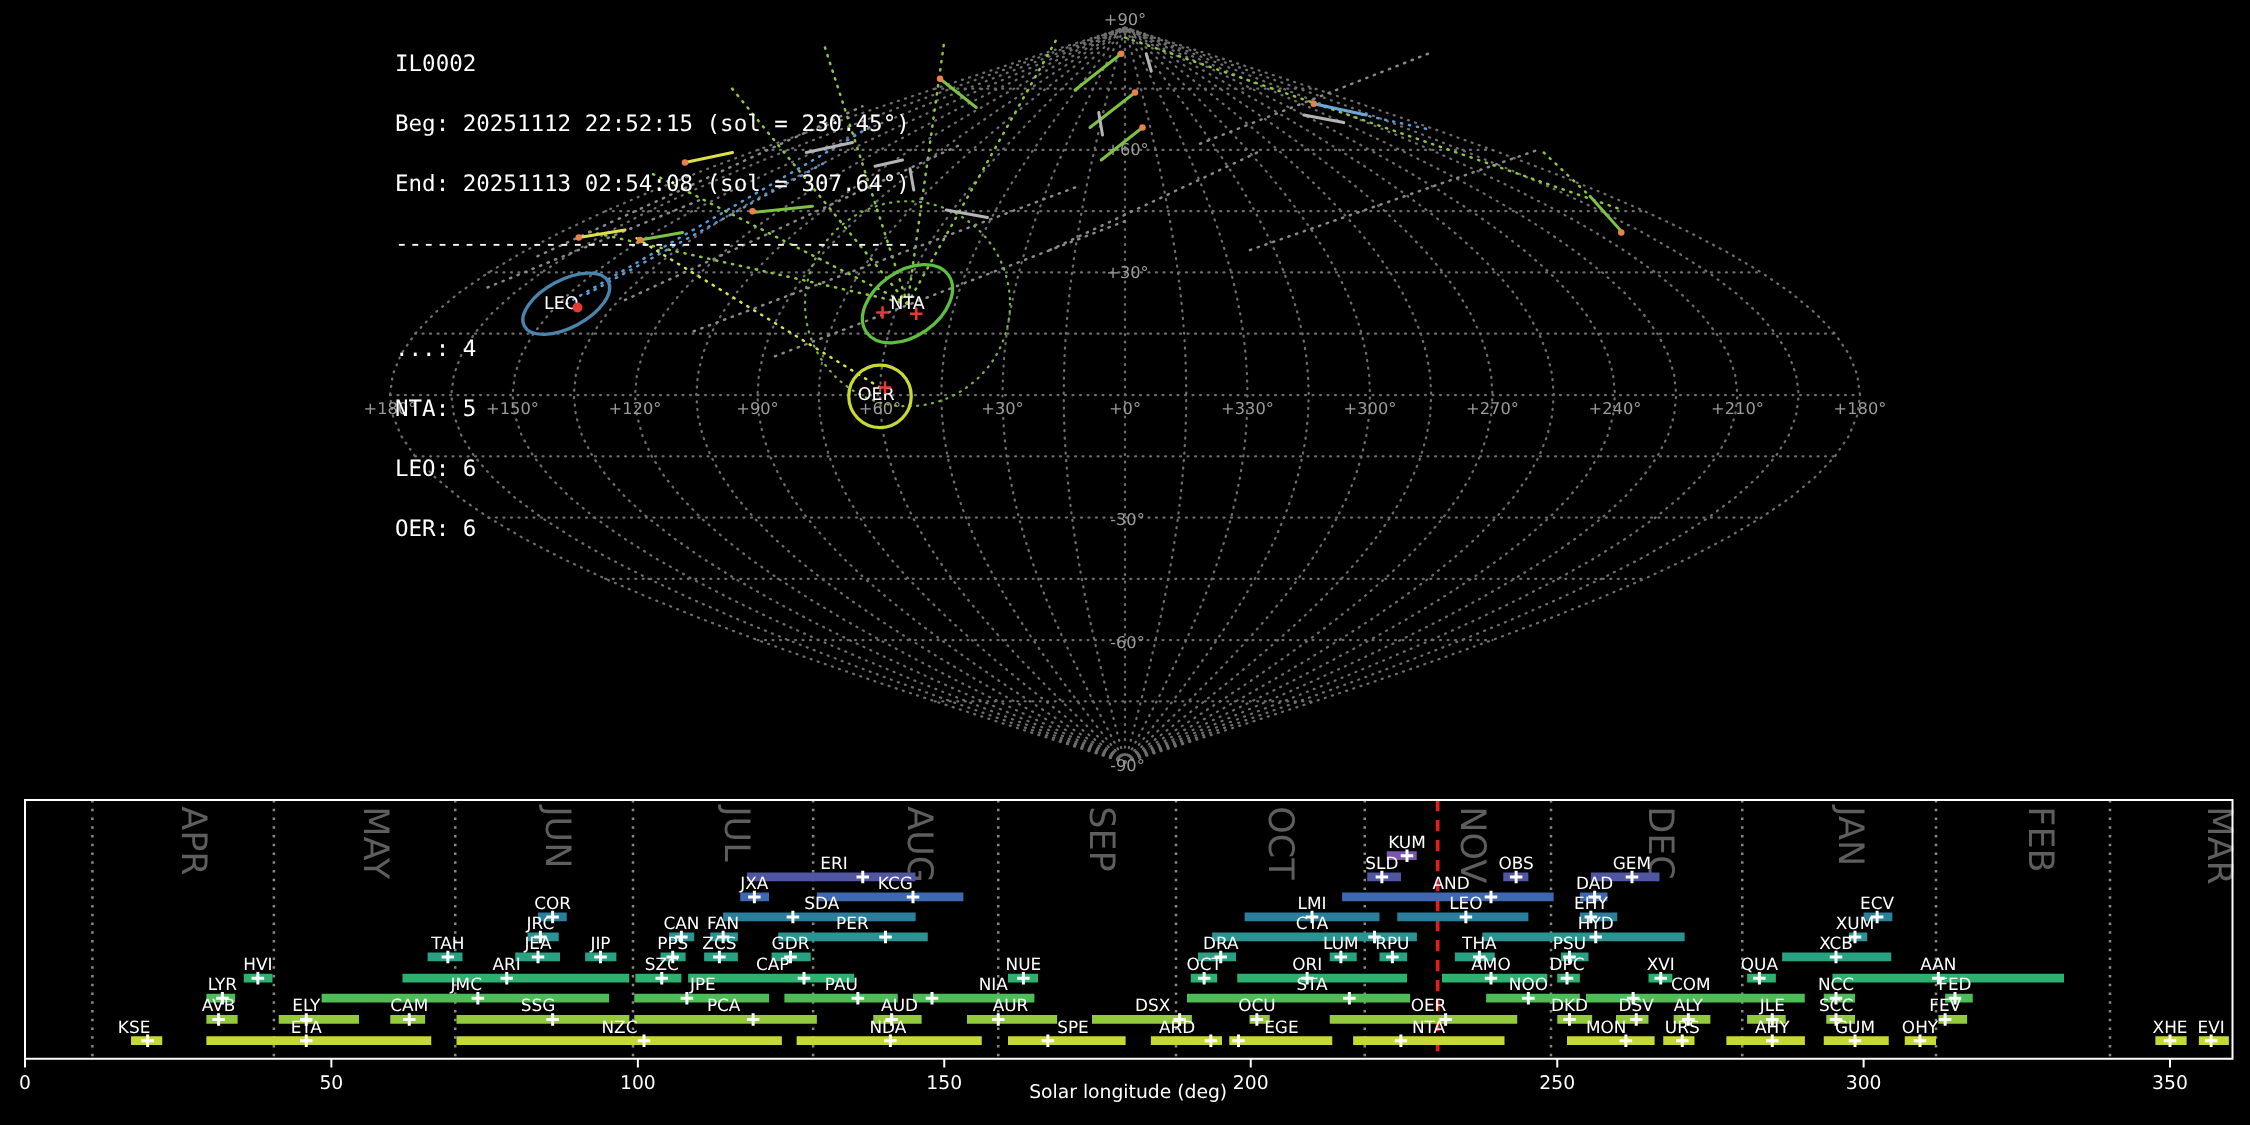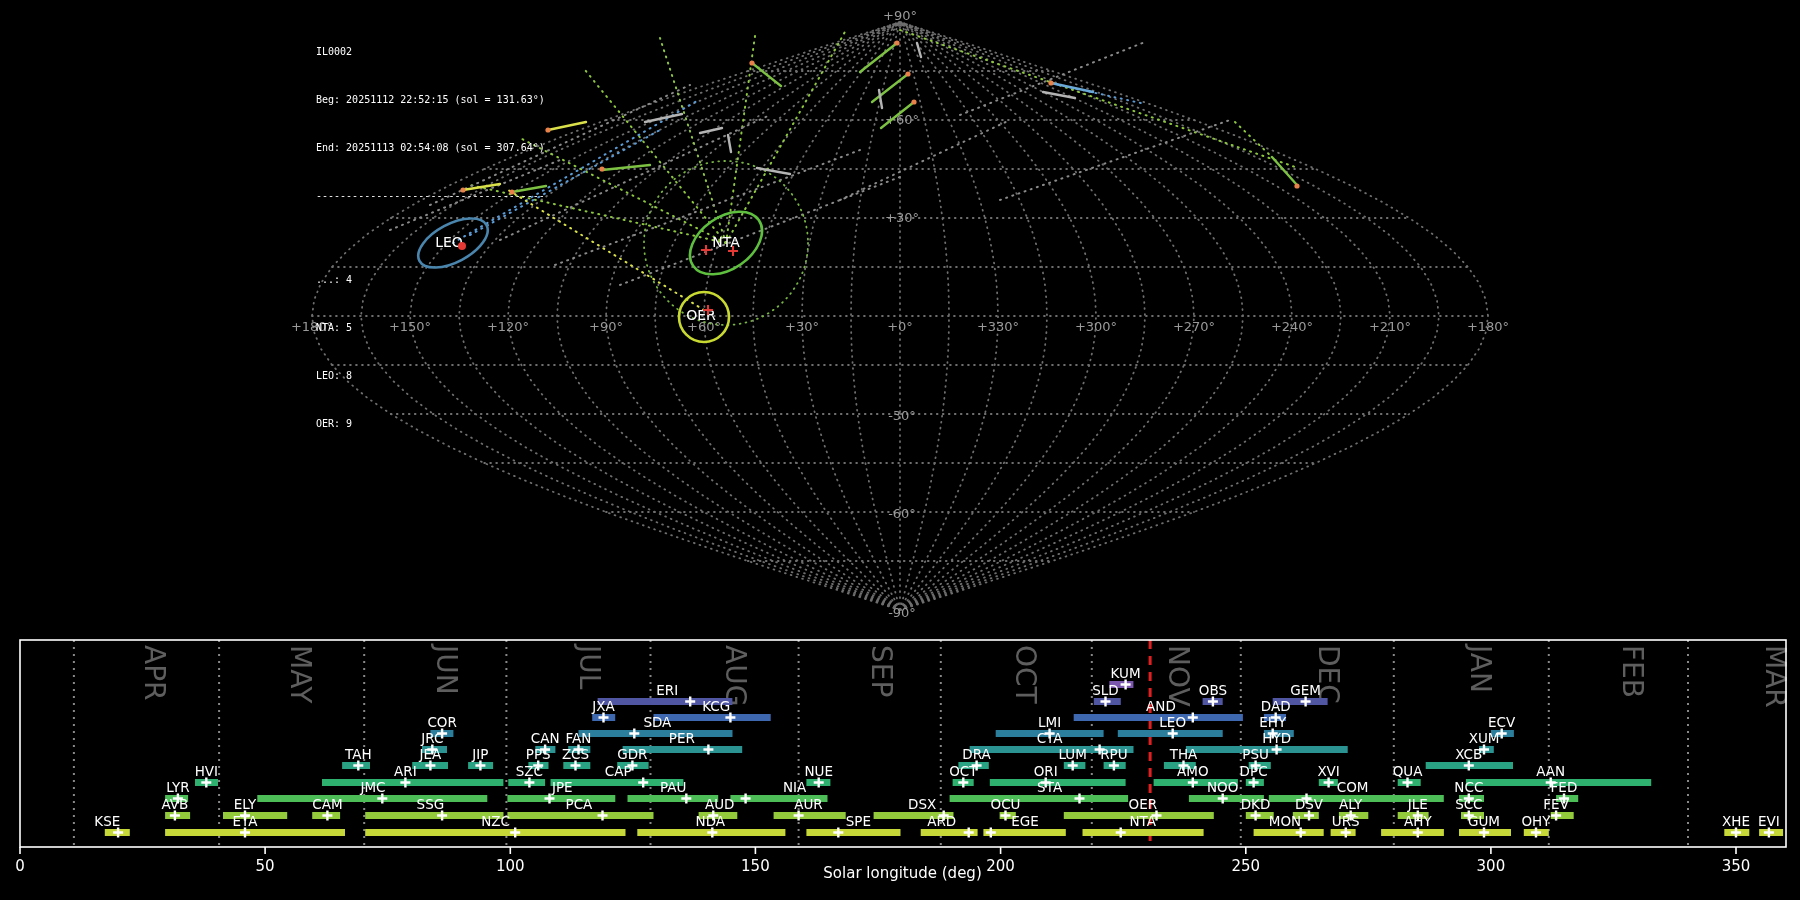--- a/index.html
+++ b/index.html
@@ -1,20 +1,20 @@
 <!DOCTYPE html>
 <html><head>
 <meta charset="utf-8">
 <style>
   html,body{margin:0;padding:0;background:#000;}
   .stage{position:relative;width:1800px;height:900px;background:#000;overflow:hidden;
          font-family:"DejaVu Sans", sans-serif;}
   #scene{position:absolute;left:0;top:0;}
   .hdr{position:absolute;left:316px;top:12px;color:#fff;
-       font-family:"DejaVu Sans Mono", monospace;font-size:10px;line-height:16px;
+       font-family:"DejaVu Sans Mono", monospace;font-size:18px;line-height:16px;
        white-space:pre;}
   .hdr .gap{height:4px;}
 </style>
 </head>
 <body>
 <div class="stage">
 
 <svg id="scene" width="1800" height="900" viewBox="0 0 1800 900">
       <path d="M747.8144014797178,561.0025L1052.1855985202822,561.0025" stroke-dasharray="0.8 5.2" stroke-linecap="round" fill="none" stroke="#6e6e6e" stroke-width="1.8"></path>
       <path d="M606,512.002L1194,512.002" stroke-dasharray="0.8 5.2" stroke-linecap="round" fill="none" stroke="#6e6e6e" stroke-width="1.8"></path>
@@ -430,23 +430,23 @@
       <text x="1245.8" y="871" fill="#ffffff" font-size="15" text-anchor="middle" font-family="&quot;DejaVu Sans&quot;, sans-serif">250</text>
       <path d="M1490.9,847V854" stroke="#ffffff" stroke-width="1.6"></path>
       <text x="1490.9" y="871" fill="#ffffff" font-size="15" text-anchor="middle" font-family="&quot;DejaVu Sans&quot;, sans-serif">300</text>
       <path d="M1736.0,847V854" stroke="#ffffff" stroke-width="1.6"></path>
       <text x="1736.0" y="871" fill="#ffffff" font-size="15" text-anchor="middle" font-family="&quot;DejaVu Sans&quot;, sans-serif">350</text>
       <text x="902.54" y="878" fill="#ffffff" font-size="15" text-anchor="middle" font-family="&quot;DejaVu Sans&quot;, sans-serif">Solar longitude (deg)</text>
     </svg>
 
 <div class="hdr">
   <div>IL0002</div>
-  <div>Beg: 20251112 22:52:15 (sol = 131.63°)</div>
+  <div>Beg: 20251112 22:52:15 (sol = 230.45°)</div>
   <div>End: 20251113 02:54:08 (sol = 307.64°)</div>
   <div>--------------------------------------</div>
   <div class="gap"></div>
   <div>...: 4</div>
   <div>NTA: 5</div>
-  <div>LEO: 8</div>
-  <div>OER: 9</div>
+  <div>LEO: 6</div>
+  <div>OER: 6</div>
 </div>
 
 </div>
 
 </body></html>

